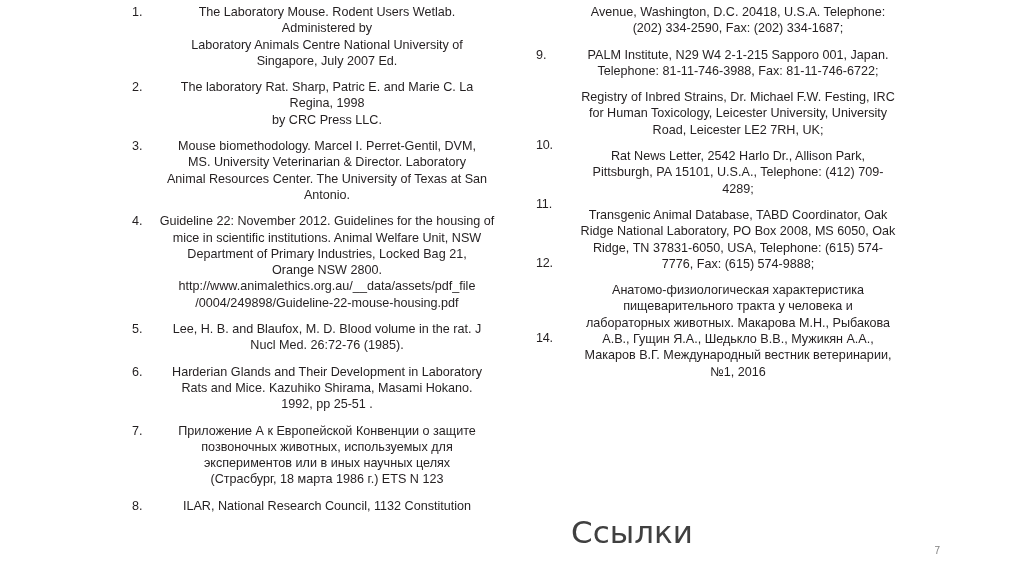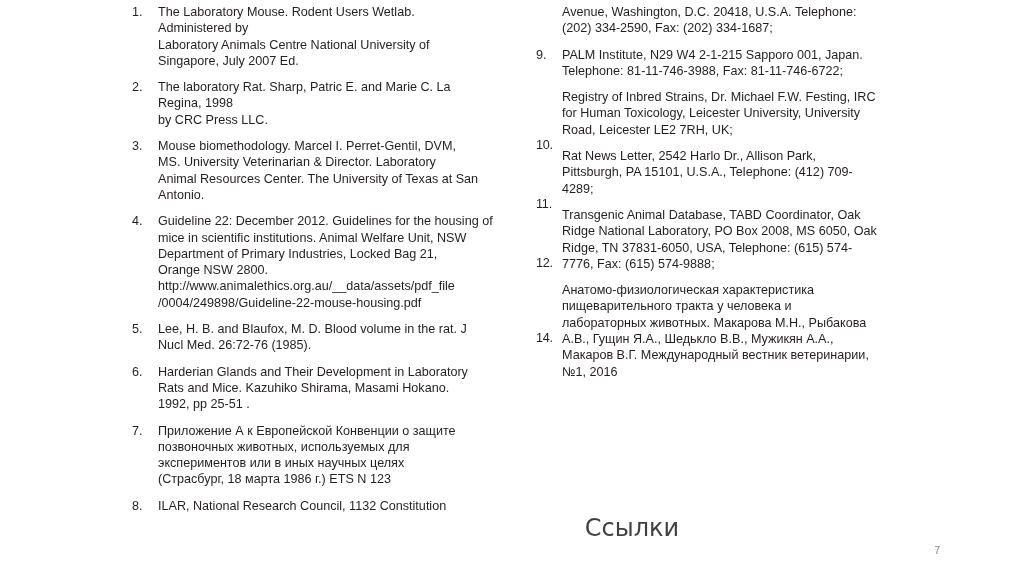--- a/index.html
+++ b/index.html
@@ -62,28 +62,29 @@
     font-size: 12.6px;
   }
   ol.reflist li .num.wide {
     width: 26px;
     letter-spacing: -0.2px;
     margin-top: 48px;
   }
   ol.reflist li .txt {
     display: block;
     white-space: pre-line;
+    text-align: center;
   }
   .title {
     position: absolute;
     left: 0;
     top: 514px;
     width: 1024px;
     text-align: center;
-    font-size: 24px;
+    font-size: 31px;
     color: #404040;
     font-family: "DejaVu Sans", "Liberation Sans", sans-serif;
     font-weight: 400;
   }
   .title-inner {
     display: inline-block;
     margin-left: 240px;
   }
   .page-number {
     position: absolute;
@@ -117,21 +118,21 @@
         </li>
         <li>
           <span class="num">3.</span>
           <span class="txt">Mouse biomethodology. Marcel I. Perret-Gentil, DVM,
 MS. University Veterinarian &amp; Director. Laboratory
 Animal Resources Center. The University of Texas at San
 Antonio.</span>
         </li>
         <li>
           <span class="num">4.</span>
-          <span class="txt">Guideline 22: December 2012. Guidelines for the housing of
+          <span class="txt">Guideline 22: November 2012. Guidelines for the housing of
 mice in scientific institutions. Animal Welfare Unit, NSW
 Department of Primary Industries, Locked Bag 21,
 Orange NSW 2800.
 http://www.animalethics.org.au/__data/assets/pdf_file
 /0004/249898/Guideline-22-mouse-housing.pdf</span>
         </li>
         <li>
           <span class="num">5.</span>
           <span class="txt">Lee, H. B. and Blaufox, M. D. Blood volume in the rat. J
 Nucl Med. 26:72-76 (1985).</span>

